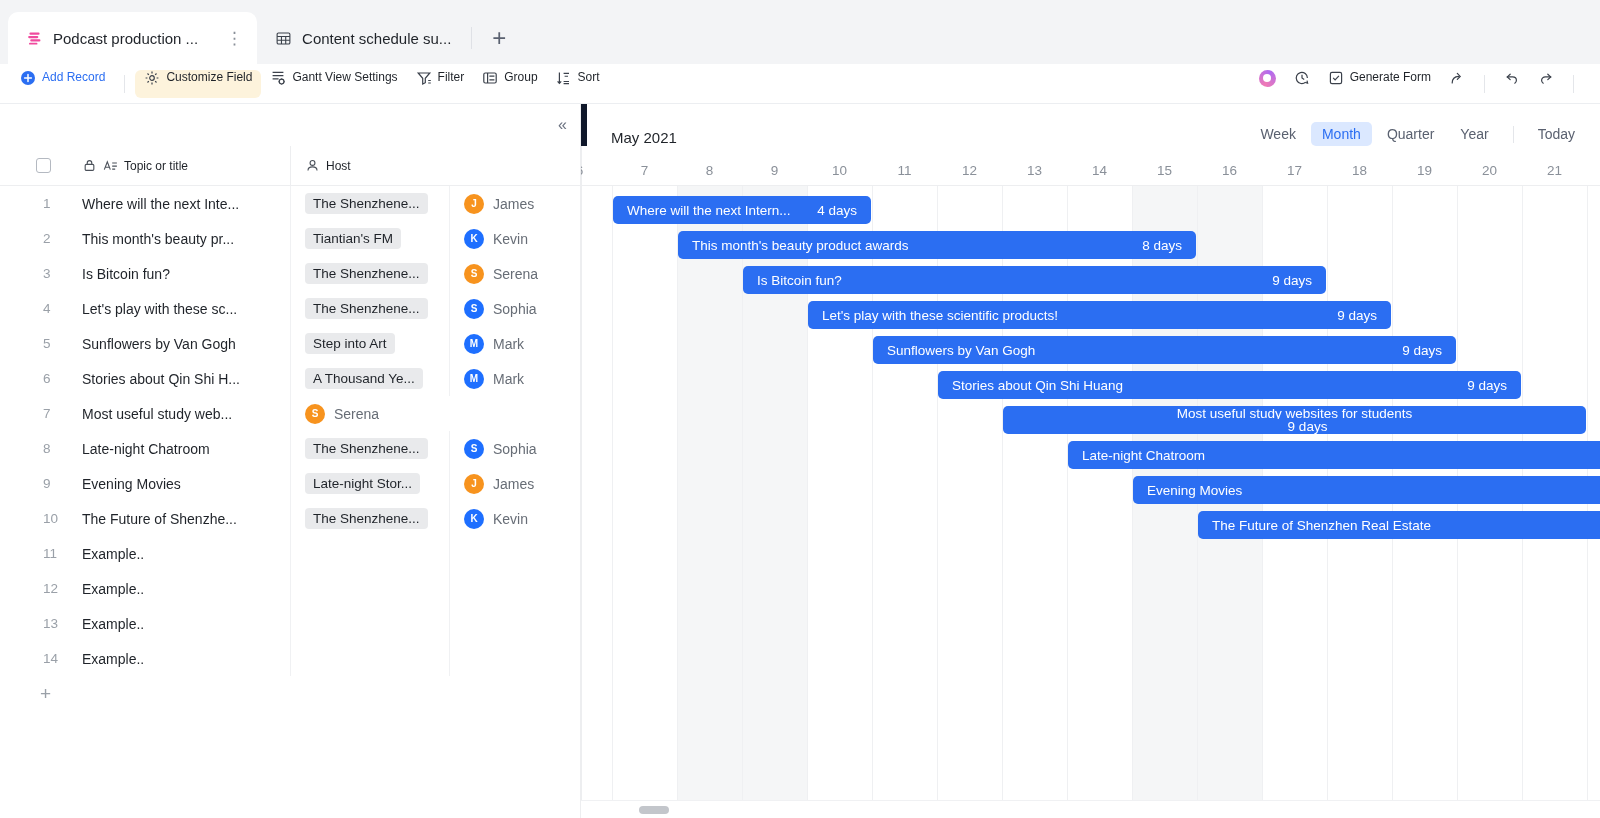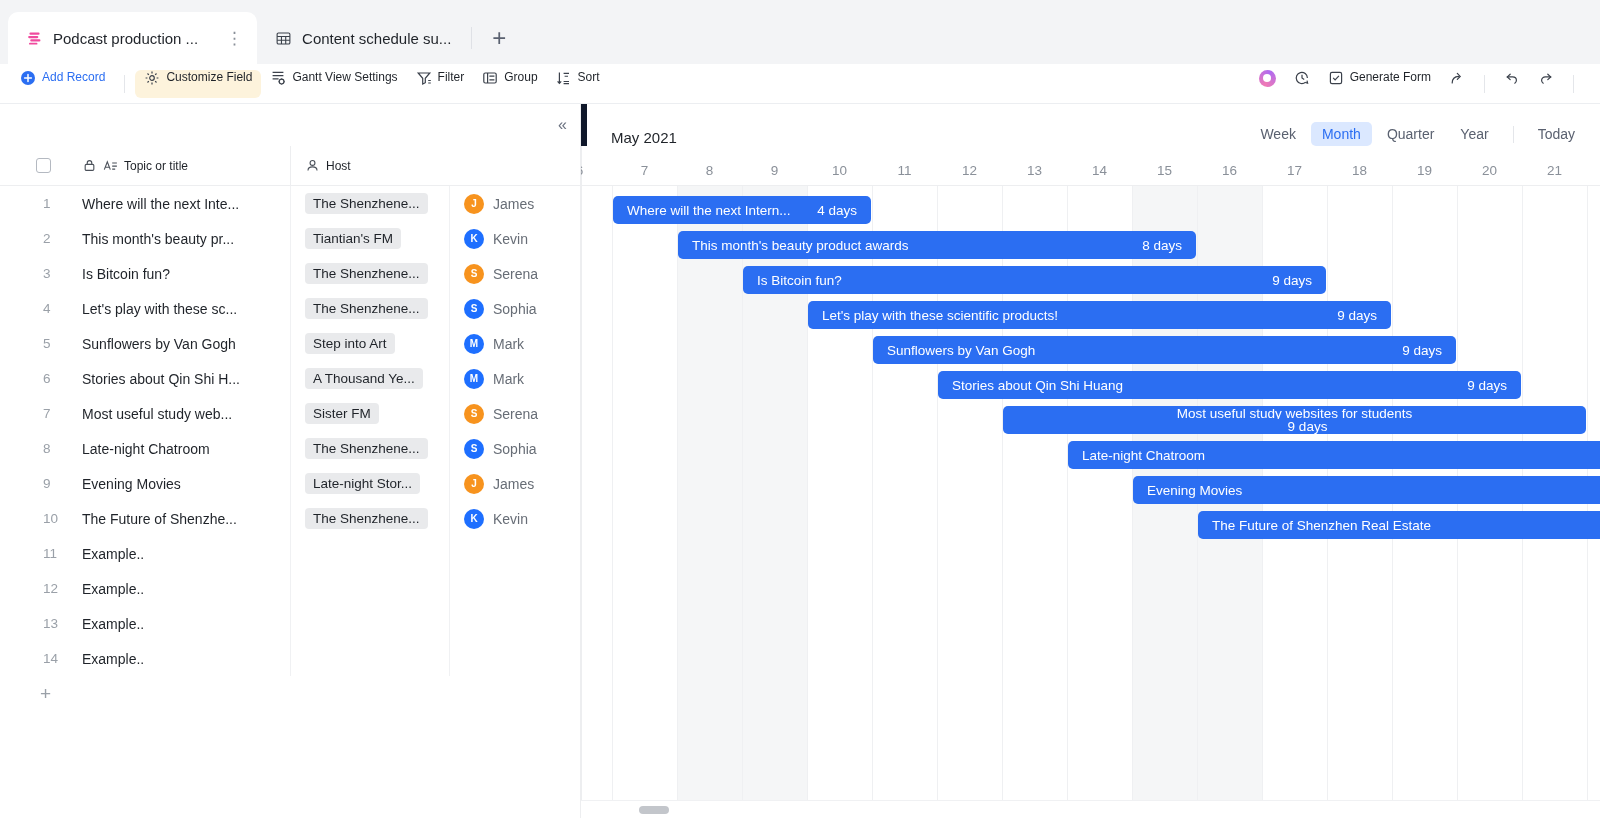--- a/index.html
+++ b/index.html
@@ -409,23 +409,20 @@
             <span class="chip">A Thousand Ye...</span>
           </div>
           <div class="cell-host">
             <span class="avatar" style="background: rgb(30, 111, 255);">M</span>
             <span class="host-name">Mark</span>
           </div>
         </div>
         <div class="grid-row">
           <div class="cell-idx">7</div>
           <div class="cell-topic">Most useful study web...</div>
-          <div class="cell-channel">
-            <span class="chip">Sister FM</span>
-          </div>
           <div class="cell-host">
             <span class="avatar" style="background: rgb(247, 147, 30);">S</span>
             <span class="host-name">Serena</span>
           </div>
         </div>
         <div class="grid-row">
           <div class="cell-idx">8</div>
           <div class="cell-topic">Late-night Chatroom</div>
           <div class="cell-channel">
             <span class="chip">The Shenzhene...</span>

